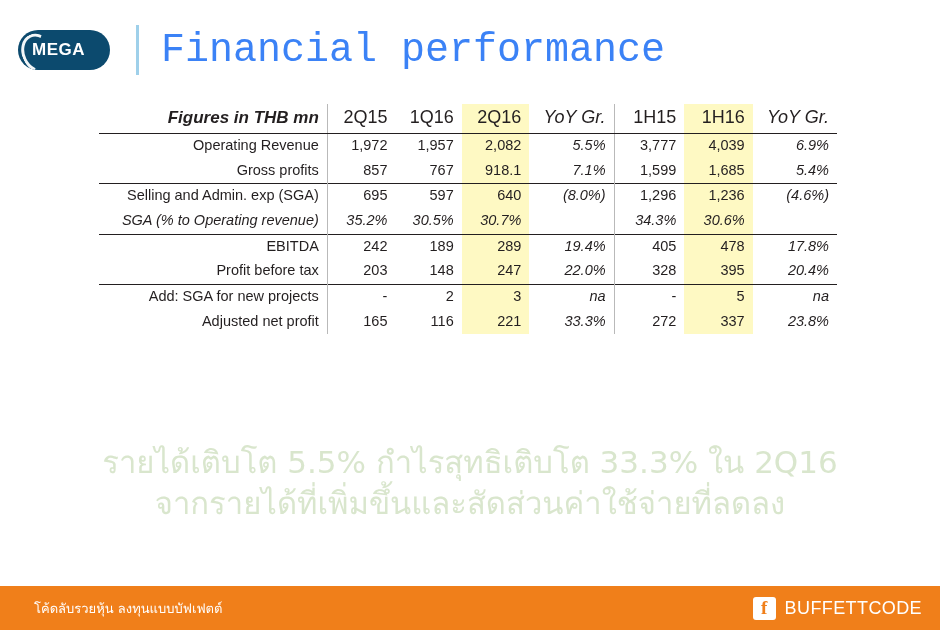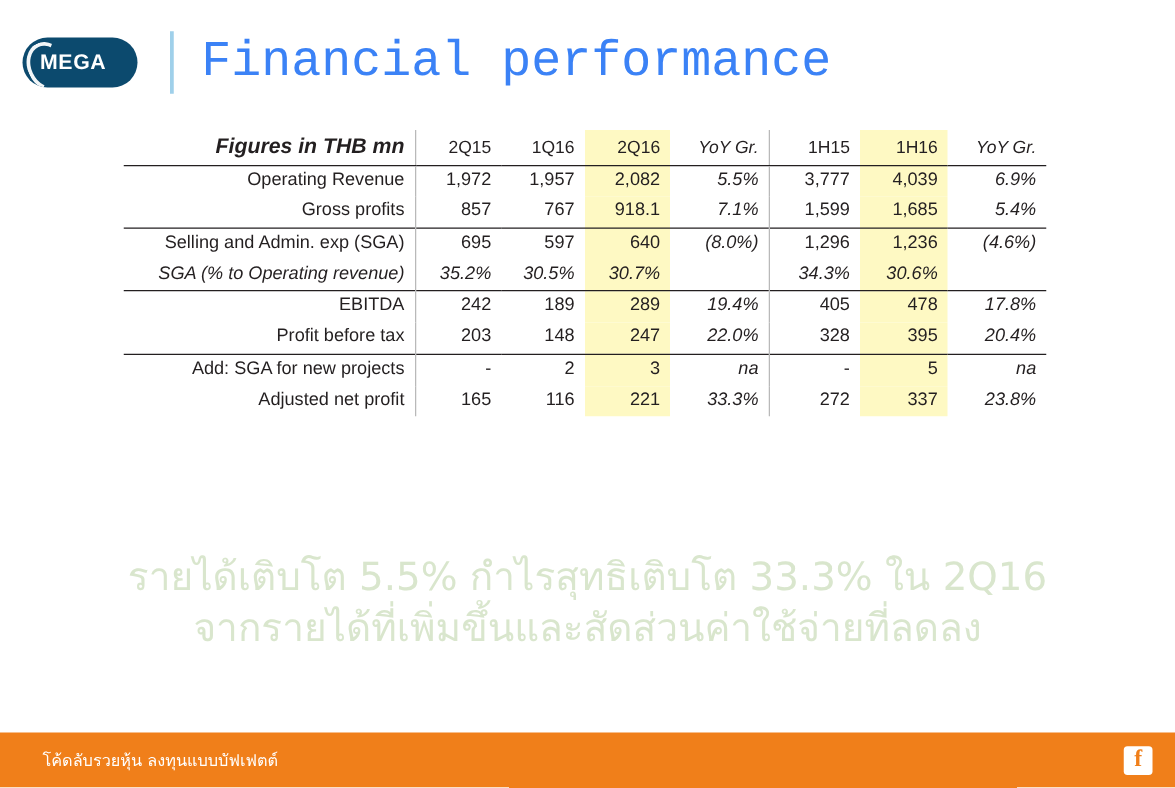--- a/index.html
+++ b/index.html
@@ -90,21 +90,21 @@
     white-space: nowrap;
     line-height: 1.22;
     font-weight: normal;
   }
   td.label, th.label {
     text-align: left;
     width: 240px;
   }
   .hdr td {
     font-style: italic;
-    font-size: 14px;
+    font-size: 18px;
     border-bottom: 1.6px solid #231f20;
     padding-bottom: 5px;
   }
   .hdr td.colhdr-plain {
     font-style: normal;
     font-weight: normal;
   }
   .hdr td.label {
     font-style: italic;
     font-weight: bold;
@@ -309,14 +309,15 @@
 
 <div class="caption">
   <span class="l1">รายได้เติบโต 5.5% กำไรสุทธิเติบโต 33.3% ใน 2Q16</span>
   <span class="l2">จากรายได้ที่เพิ่มขึ้นและสัดส่วนค่าใช้จ่ายที่ลดลง</span>
 </div>
 
 <div class="footer">
   <div class="footer-left">โค้ดลับรวยหุ้น ลงทุนแบบบัฟเฟตต์</div>
   <div class="footer-right">
     <div class="fb-icon">f</div>
+    <div class="footer-brand">BUFFETTCODE</div>
   </div>
 </div>
 
 </body></html>

